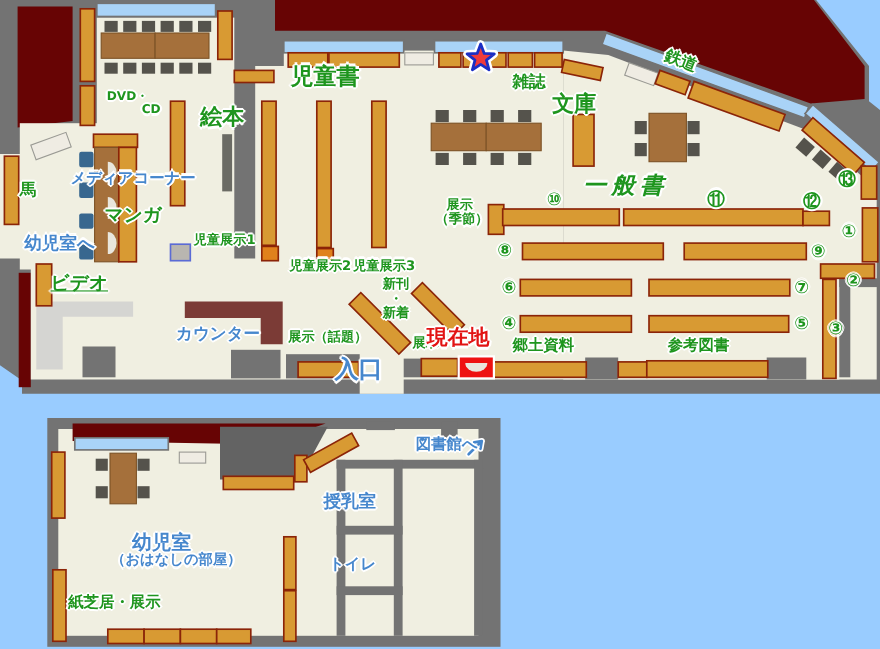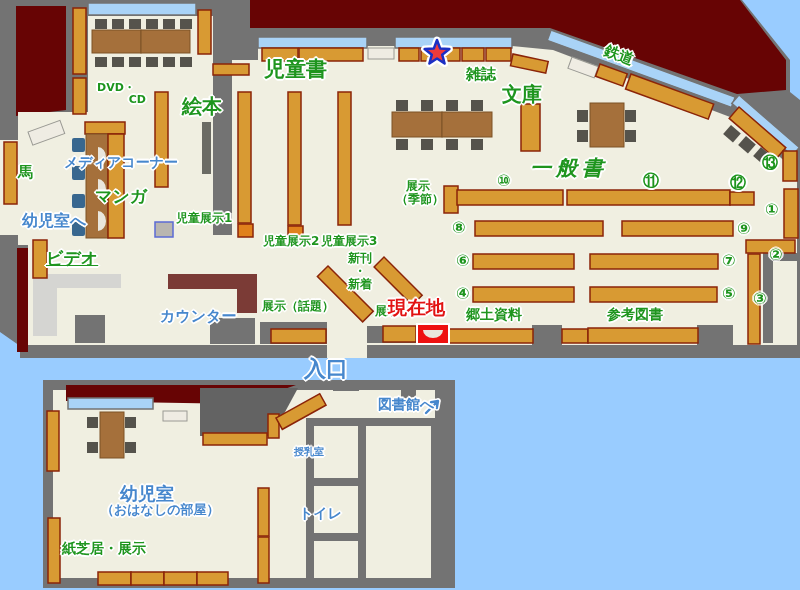--- a/index.html
+++ b/index.html
@@ -257,33 +257,33 @@
   <div class="lbl g" style="left:182px;top:96px;font-size:20px;">絵本</div>
   <div class="lbl g" style="left:264px;top:58px;font-size:21px;">児童書</div>
   <div class="lbl g" style="left:440px;top:66px;font-size:15px;margin-left:26px;">雑誌</div>
   <div class="lbl g" style="left:502px;top:84px;font-size:20px;">文庫</div>
   <div class="lbl g" style="left:608px;top:42px;font-size:15px;transform:rotate(21deg);transform-origin:left top;">鉄道</div>
   <div class="lbl g" style="left:18px;top:164px;font-size:15px;">馬</div>
   <div class="lbl b" style="left:64px;top:155px;font-size:14px;">メディアコーナー</div>
   <div class="lbl g" style="left:95px;top:187px;font-size:17px;">マンガ</div>
   <div class="lbl b" style="left:4px;top:212px;font-size:16px;margin-left:18px;">幼児室へ</div>
   <div class="lbl g" style="left:46px;top:249px;font-size:17px;text-decoration:underline;">ビデオ</div>
-  <div class="lbl b" style="left:160px;top:308px;font-size:15px;">カウンター</div>
+  <div class="lbl b" style="left:160px;top:295px;font-size:15px;">カウンター</div>
   <div class="lbl g" style="left:176px;top:212px;font-size:12px;">児童展示1</div>
   <div class="lbl g" style="left:263px;top:235px;font-size:12px;">児童展示2</div>
   <div class="lbl g" style="left:321px;top:235px;font-size:12px;">児童展示3</div>
   <div class="lbl g c" style="left:336px;top:252px;width:48px;font-size:12px;">
     <span style="display:block;">新刊</span>
       <span style="display:block;">・</span>
       <span style="display:block;">新着</span>
   </div>
   <div class="lbl g" style="left:262px;top:300px;font-size:12px;">展示（話題）</div>
   <div class="lbl g" style="left:375px;top:305px;font-size:12px;">展示</div>
   <div class="lbl r" style="left:388px;top:297px;font-size:19px;">現在地</div>
-  <div class="lbl b" style="left:304px;top:325px;font-size:22px;margin-top:32px;">入口</div>
+  <div class="lbl b" style="left:304px;top:325px;font-size:22px;">入口</div>
   <div class="lbl g" style="left:466px;top:307px;font-size:14px;">郷土資料</div>
   <div class="lbl g" style="left:607px;top:307px;font-size:14px;">参考図書</div>
   <div class="lbl g" style="left:530px;top:157px;font-size:21px;letter-spacing:5px;font-style:italic;">一般書</div>
   <div class="lbl g c" style="left:396px;top:180px;width:44px;font-size:12px;">
     <span style="display:block;">展示</span>
       <span style="display:block;">（季節）</span>
   </div>
 
   <div class="lbl g" style="left:765px;top:201px;font-size:16px;">①</div>
   <div class="lbl g" style="left:769px;top:246px;font-size:16px;">②</div>
@@ -293,18 +293,18 @@
   <div class="lbl g" style="left:456px;top:252px;font-size:16px;">⑥</div>
   <div class="lbl g" style="left:722px;top:252px;font-size:16px;">⑦</div>
   <div class="lbl g" style="left:452px;top:219px;font-size:16px;">⑧</div>
   <div class="lbl g" style="left:737px;top:220px;font-size:16px;">⑨</div>
   <div class="lbl g" style="left:497px;top:172px;font-size:16px;">⑩</div>
   <div class="lbl g" style="left:643px;top:172px;font-size:16px;">⑪</div>
   <div class="lbl g" style="left:730px;top:174px;font-size:16px;">⑫</div>
   <div class="lbl g" style="left:762px;top:154px;font-size:16px;">⑬</div>
 
   <div class="lbl b" style="left:378px;top:397px;font-size:14px;">図書館へ</div>
-  <div class="lbl b" style="left:294px;top:447px;font-size:10px;">授乳室</div>
+  <div class="lbl b" style="left:294px;top:447px;font-size:16px;">授乳室</div>
   <div class="lbl b" style="left:299px;top:506px;font-size:14px;">トイレ</div>
   <div class="lbl b" style="left:120px;top:484px;font-size:18px;">幼児室</div>
   <div class="lbl b" style="left:101px;top:503px;font-size:13px;">（おはなしの部屋）</div>
   <div class="lbl g" style="left:62px;top:541px;font-size:14px;">紙芝居・展示</div>
 </div>
 
 </body></html>

